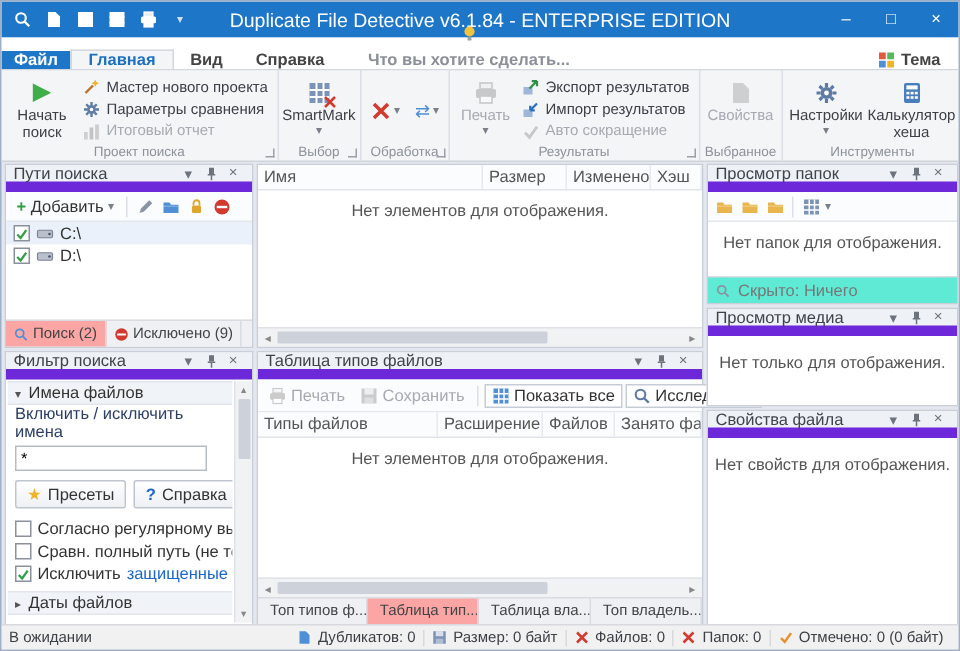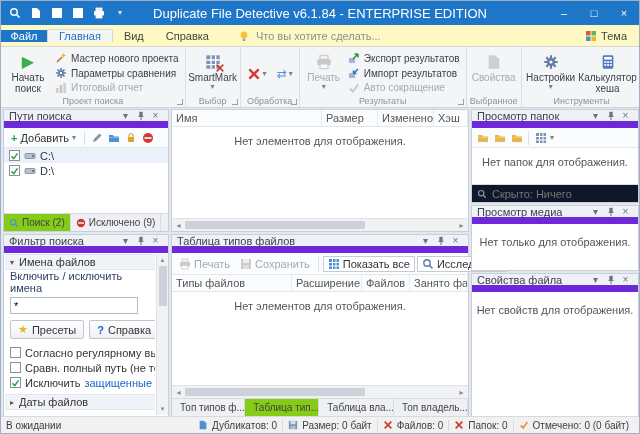--- a/index.html
+++ b/index.html
@@ -12,25 +12,25 @@
 
   
   .titlebar{position:absolute;left:0;top:0;width:100%;height:24px;background:#1d76c8;display:flex;align-items:center;color:#fff;}
   .qat{display:flex;align-items:center;gap:3px;padding-left:5px;z-index:2;}
   .ticon{width:18px;height:16px;display:flex;align-items:center;justify-content:center;color:#fff;}
   .title{position:absolute;left:0;right:0;top:0;height:24px;display:flex;align-items:center;justify-content:center;font-size:13px;color:#fff;}
   .winbtns{margin-left:auto;display:flex;height:24px;z-index:2;}
   .wb{width:30px;display:flex;align-items:center;justify-content:center;font-size:11px;color:#fff;}
 
   
-  .tabrow{position:absolute;top:24px;left:0;width:100%;height:22px;background:#fef9c3;border-bottom:1px solid #d4d8de;display:flex;align-items:center;}
+  .tabrow{position:absolute;top:24px;left:0;width:100%;height:22px;background:#ffffff;border-bottom:1px solid #d4d8de;display:flex;align-items:flex-end;font-weight:bold;}
   .filetab{width:46px;background:#1d76c8;color:#fff;display:flex;align-items:center;justify-content:center;}
   .rtab{padding:0 11px;display:flex;align-items:center;color:#444;}
   .rtab.active{background:#f4f5f7;border:1px solid #d4d8de;border-bottom:none;color:#1d6fc0;}
-  .tellme{display:flex;align-items:center;gap:6px;color:#8a8f98;margin-left:18px;}
+  .tellme{display:flex;align-items:center;gap:6px;color:#8a8f98;margin-left:18px;flex-direction:column;}
   .theme{margin-left:auto;display:flex;align-items:center;gap:4px;padding-right:12px;color:#444;}
 
   
   .ribbon{position:absolute;top:46px;left:0;width:100%;height:61px;background:#f4f5f7;border-bottom:1px solid #cfd3da;display:flex;}
   .rgroup{position:relative;height:100%;border-right:1px solid #dbdee4;padding:2px 3px 12px 3px;display:flex;}
   .rgroup-label{position:absolute;bottom:0;left:0;right:0;height:12px;text-align:center;font-size:9px;color:#8d929b;
                 display:flex;align-items:center;justify-content:center;gap:2px;}
   .launcher{position:absolute;right:2px;bottom:2px;width:6px;height:6px;border-right:1px solid #9aa0a8;border-bottom:1px solid #9aa0a8;}
   .bigbtn{width:48px;display:flex;flex-direction:column;align-items:center;padding-top:2px;font-size:10px;color:#3b3f46;line-height:11px;text-align:center;}
   .bigbtn .bicon{height:21px;display:flex;align-items:center;justify-content:center;position:relative;}
@@ -51,32 +51,32 @@
   .tbtn.boxed{border:1px solid #c6ccd5;background:#fff;}
   .tsep{width:1px;height:14px;background:#dcdfe5;margin:0 2px;flex:none;}
   .empty{color:#555;text-align:center;}
   .thead{display:flex;height:17px;background:#fbfcfd;border-bottom:1px solid #e2e5ea;color:#555;}
   .th{padding:2px 0 0 4px;border-right:1px solid #e6e9ee;overflow:hidden;white-space:nowrap;flex:none;}
   .hscroll{position:absolute;left:0;right:0;height:13px;background:#f1f2f4;border-top:1px solid #e0e2e7;display:flex;align-items:center;}
   .harrow{width:13px;display:flex;align-items:center;justify-content:center;color:#888;font-size:8px;flex:none;}
   .hthumb{height:8px;background:#cdd2da;border-radius:1px;}
   .btabs{position:absolute;left:0;right:0;bottom:0;height:18px;background:#eef0f4;border-top:1px solid #d8dbe1;display:flex;}
   .btab{display:flex;align-items:center;gap:3px;padding:0 5px;border-right:1px solid #d8dbe1;font-size:10px;color:#444;white-space:nowrap;overflow:hidden;}
-  .btab.active{background:#84cc16;}
+  .btab.active{background:#fca5a5;}
   .cb{width:11px;height:11px;border:1px solid #8a919c;background:#fff;display:flex;align-items:center;justify-content:center;flex:none;}
   .cbrow{display:flex;align-items:center;gap:4px;height:15px;padding:0 5px;white-space:nowrap;overflow:hidden;}
   .fsec{height:16px;background:#f0f3f8;border-top:1px solid #e2e5ec;border-bottom:1px solid #e2e5ec;display:flex;align-items:center;gap:5px;padding:0 5px;color:#333;}
   .secarrow{font-size:8px;color:#555;}
   .finput{width:128px;height:17px;border:1px solid #b6bcc6;padding:0 3px;font-size:11px;font-family:"Liberation Sans",sans-serif;}
   .fbtn{height:19px;border:1px solid #bfc5cf;background:linear-gradient(#fff,#eef0f4);border-radius:2px;display:inline-flex;align-items:center;gap:4px;padding:0 7px;font-size:11px;color:#333;}
   .vscroll{position:absolute;top:19px;right:0;bottom:1px;width:12px;background:#f1f2f4;border-left:1px solid #e0e2e7;display:flex;flex-direction:column;align-items:center;}
   .varrow{height:12px;display:flex;align-items:center;justify-content:center;color:#888;font-size:7px;}
   .vthumb{width:8px;height:40px;background:#cdd2da;border-radius:1px;}
   .link{color:#1a66c9;}
-  .hiddenbar{position:absolute;left:0;right:0;bottom:0;height:18px;border-top:1px solid #d9dce2;display:flex;align-items:center;gap:5px;padding:0 5px;color:#777;background:#0f172a;}
+  .hiddenbar{position:absolute;left:0;right:0;bottom:0;height:18px;border-top:1px solid #d9dce2;display:flex;align-items:center;gap:5px;padding:0 5px;color:#777;background:#5eead4;}
 
   
   .statusbar{position:absolute;left:0;bottom:0;width:100%;height:17px;background:#f1f1f2;border-top:1px solid #d7d9dd;display:flex;align-items:center;font-size:10px;color:#3c3f44;padding:0 5px;}
   .sitem{display:flex;align-items:center;gap:4px;padding:0 5px;}
   .ssep{width:1px;height:11px;background:#d7d9dd;}
 
   
   .p-paths{left:2px;top:108px;width:166px;height:123px;}
   .p-filter{left:2px;top:233px;width:166px;height:183px;}
   .p-results{left:170px;top:108px;width:298px;height:123px;}

